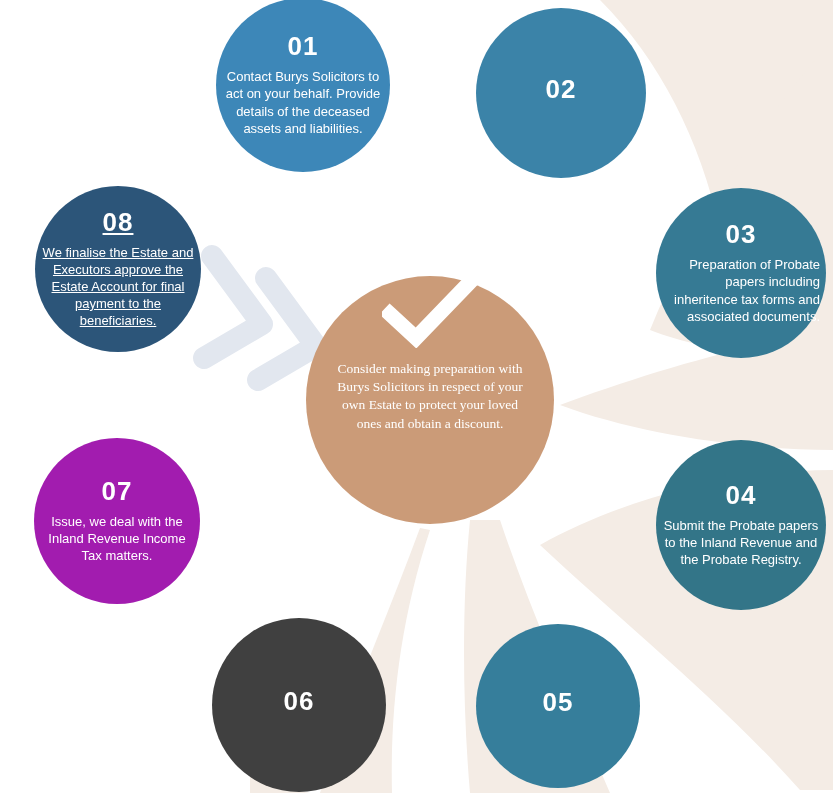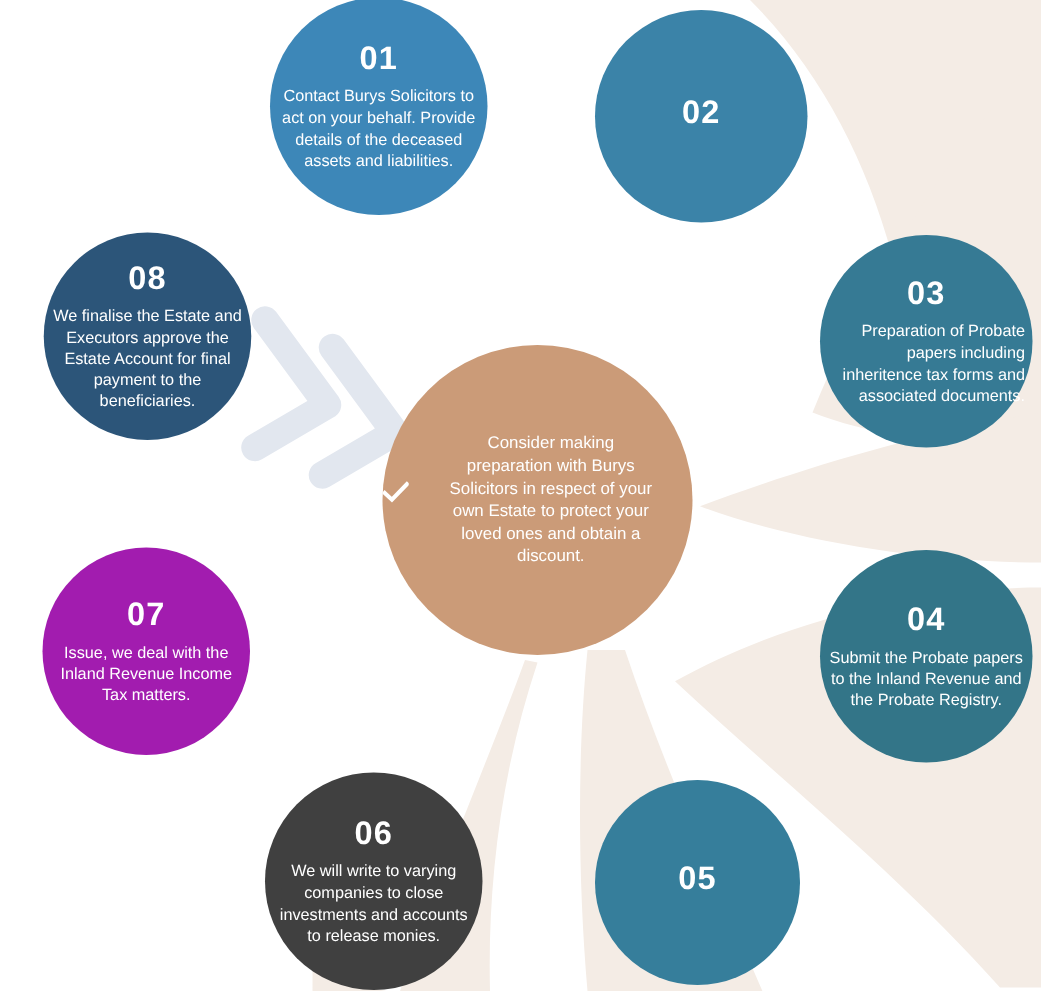--- a/index.html
+++ b/index.html
@@ -47,26 +47,27 @@
   .step-text {
     font-size: 13px;
     line-height: 1.32;
     padding: 0 6px;
   }
   
   #center-circle {
     position: absolute;
     border-radius: 50%;
     display: flex;
-    flex-direction: row;
+    flex-direction: column;
     align-items: center;
-    justify-content: center;
+    justify-content: flex-start;
     box-sizing: border-box;
     text-align: center;
     color: #ffffff;
+    font-family: Liberation Serif, serif;
   }
   #check-icon {
     display: block;
     margin-bottom: 12px;
   }
   #center-text {
     font-size: 13.5px;
     line-height: 1.35;
     padding: 0 28px;
   }
@@ -131,25 +132,24 @@
       </div>
       <div class="step" style="left: 656px; top: 440px; width: 170px; height: 170px; background: rgb(51, 117, 136);">
         <div class="step-number">04</div>
         <div class="step-text">Submit the Probate papers to the Inland Revenue and the Probate Registry.</div>
       </div>
       <div class="step" style="left: 476px; top: 624px; width: 164px; height: 164px; background: rgb(54, 126, 155); gap: 25px;">
         <div class="step-number">05</div>
       </div>
       <div class="step" style="left: 212px; top: 618px; width: 174px; height: 174px; background: #404040;">
         <div class="step-number">06</div>
-        <div class="step-text">We will write to varying companies to close investments and accounts to release monies.</div>
       </div>
       <div class="step" style="left: 34px; top: 438px; width: 166px; height: 166px; background: #a21caf;">
         <div class="step-number">07</div>
         <div class="step-text">Issue, we deal with the Inland Revenue Income Tax matters.</div>
       </div>
-      <div class="step" style="left: 35px; top: 186px; width: 166px; height: 166px; background: rgb(44, 85, 121);">
+      <div class="step" style="left: 35px; top: 186px; width: 166px; height: 166px; background: rgb(44, 85, 121); text-decoration: underline;">
         <div class="step-number">08</div>
         <div class="step-text">We finalise the Estate and Executors approve the Estate Account for final payment to the beneficiaries.</div>
       </div>
     </div>
 
 </div>
 
 </body></html>

